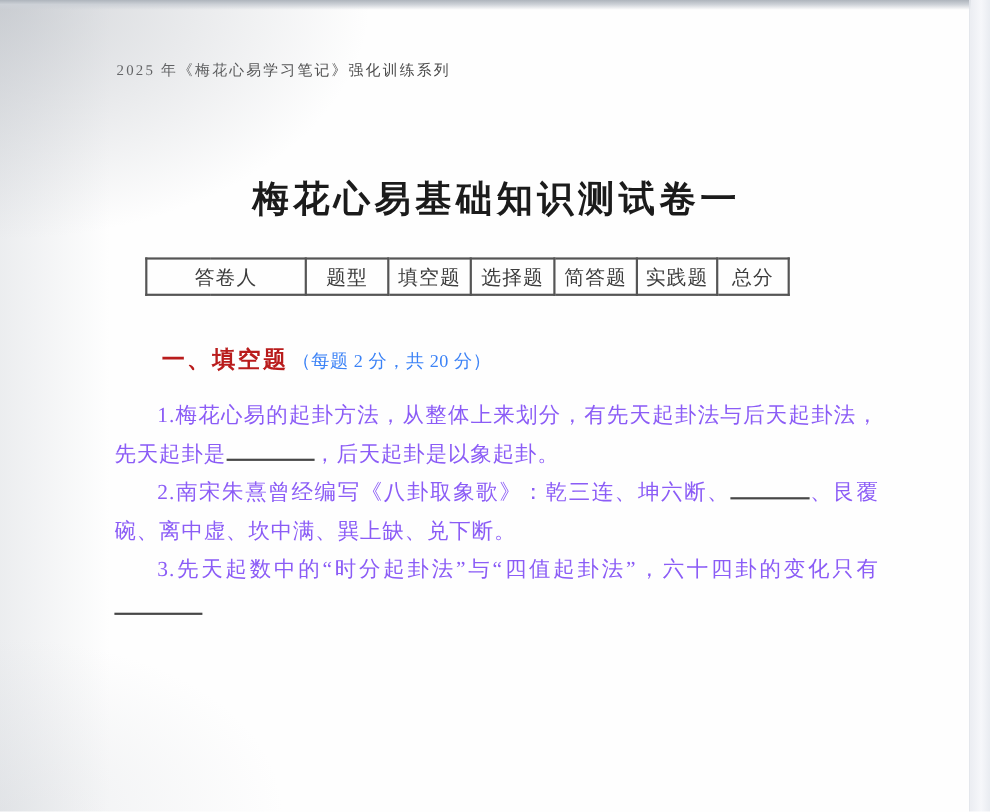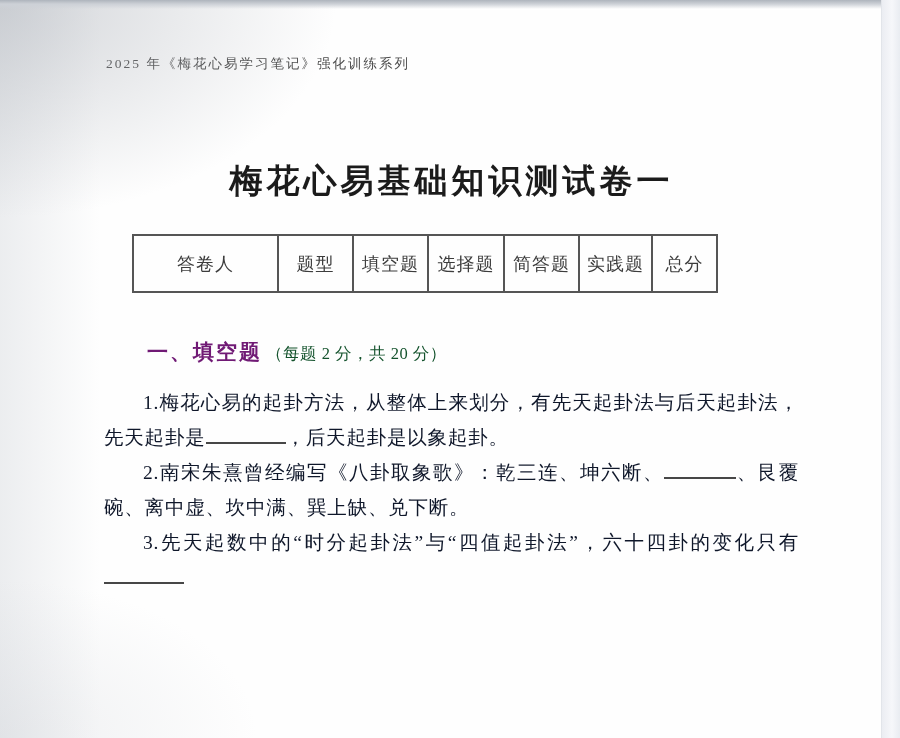--- a/index.html
+++ b/index.html
@@ -35,38 +35,38 @@
   .instructions{
     margin:48px 0 0 0;font-size:19.5px;line-height:41px;letter-spacing:1px;
     text-indent:2em;text-align:justify;color:#3a3a3a;
   }
 
   table.score-table{
     margin:30px 0 0 28px;border-collapse:collapse;table-layout:fixed;
     font-size:18px;color:#3d3d3d;
   }
   table.score-table td{
-    border:2px solid #555;text-align:center;height:31px;padding:12px 2px;
+    border:2px solid #555;text-align:center;height:31px;padding:0 2px;
     letter-spacing:1px;overflow:hidden;white-space:nowrap;
   }
 
   .section-heading{
     margin:44px 0 0 43px;line-height:30px;white-space:nowrap;
   }
   .section-heading .heading-main{
     font-family:"Liberation Sans","DejaVu Sans",sans-serif;
-    font-size:21px;font-weight:bold;letter-spacing:2px;color:#701a75;
+    font-size:21px;font-weight:bold;letter-spacing:2px;color:#b91c1c;
   }
   .section-heading .heading-note{
-    font-size:16.5px;color:#14532d;letter-spacing:0.5px;
+    font-size:16.5px;color:#3b82f6;letter-spacing:0.5px;
   }
 
   .question{
     margin:0;font-size:19.5px;line-height:35px;letter-spacing:0.8px;
-    text-indent:2em;text-align:justify;color:#0f172a;
+    text-indent:2em;text-align:justify;color:#8b5cf6;
   }
   .question-first{margin-top:16px;}
 
   .blank{display:inline-block;height:2px;border-bottom:2px solid #474747;vertical-align:baseline;}
   .blank-q1{width:80px;}
   .blank-q2{width:72px;}
   .blank-q3{width:80px;}
 </style>
 </head>
 <body>

